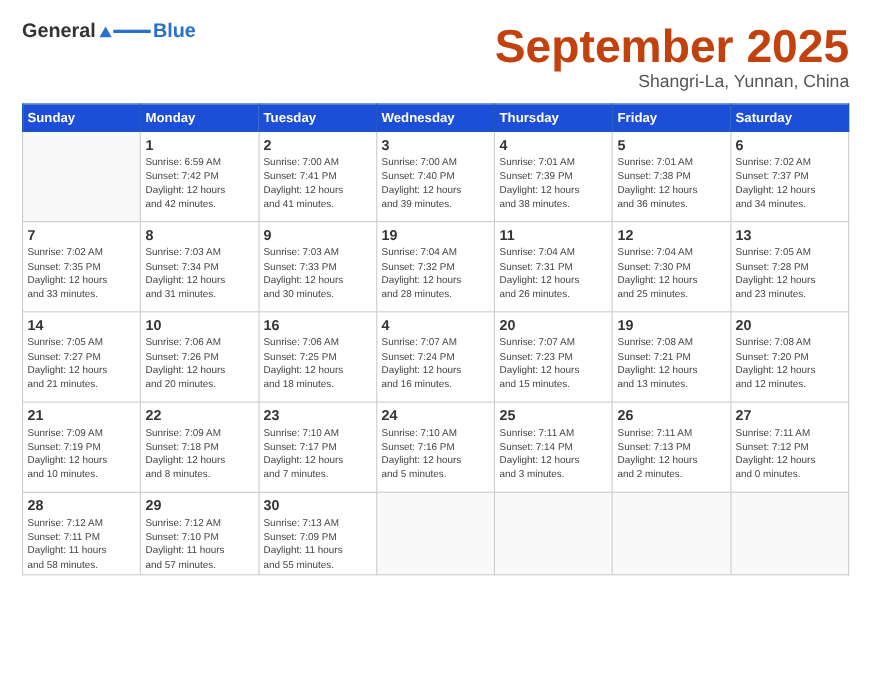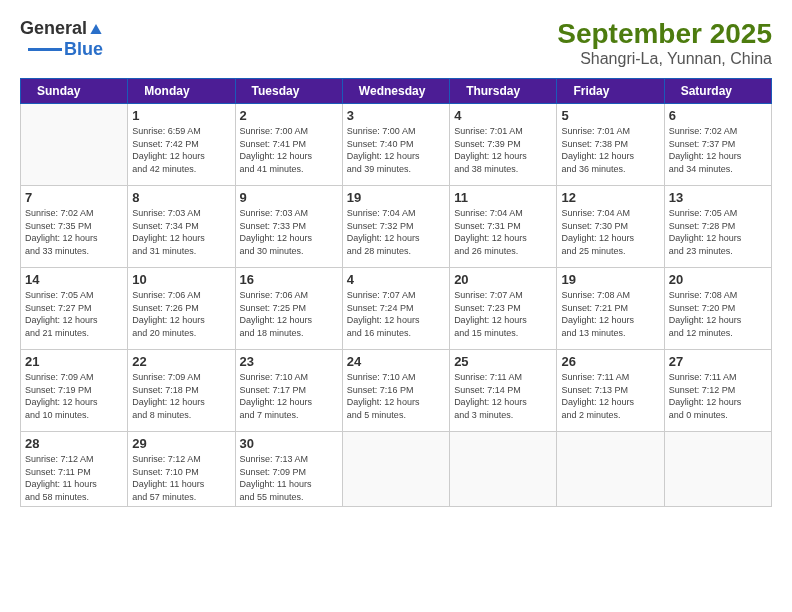--- a/index.html
+++ b/index.html
@@ -17,21 +17,21 @@
       background: #fff;
     }
     .header {
       display: flex;
       justify-content: space-between;
       align-items: flex-start;
       margin-bottom: 10px;
     }
     .logo {
       display: flex;
-      flex-direction: column;
+      flex-direction: row;
       align-items: flex-end;
     }
     .logo-text {
       display: flex;
       align-items: center;
       gap: 0;
     }
     .logo-general {
       font-size: 18px;
       font-weight: bold;
@@ -45,39 +45,39 @@
     .logo-icon {
       display: inline-block;
       width: 14px;
       height: 14px;
       margin-left: 2px;
     }
     .title-block {
       text-align: right;
     }
     .month-title {
-      font-size: 28px;
-      font-weight: bold;
-      color: #4d7c0f;
+      font-size: 42px;
+      font-weight: bold;
+      color: #c2410c;
     }
     .location-title {
       font-size: 16px;
       color: #555;
     }
     table {
       width: 100%;
       border-collapse: collapse;
       table-layout: fixed;
     }
     thead tr th {
-      background: #4c1d95;
+      background: #1d4ed8;
       color: #fff;
       font-size: 12px;
       font-weight: bold;
-      padding: 5px 16px;
+      padding: 5px 4px;
       text-align: left;
       border: 1px solid #1a5ab8;
     }
     tbody tr td {
       border: 1px solid #ccc;
       vertical-align: top;
       padding: 4px 4px 3px 4px;
       font-size: 9.5px;
       color: #333;
       height: 82px;

